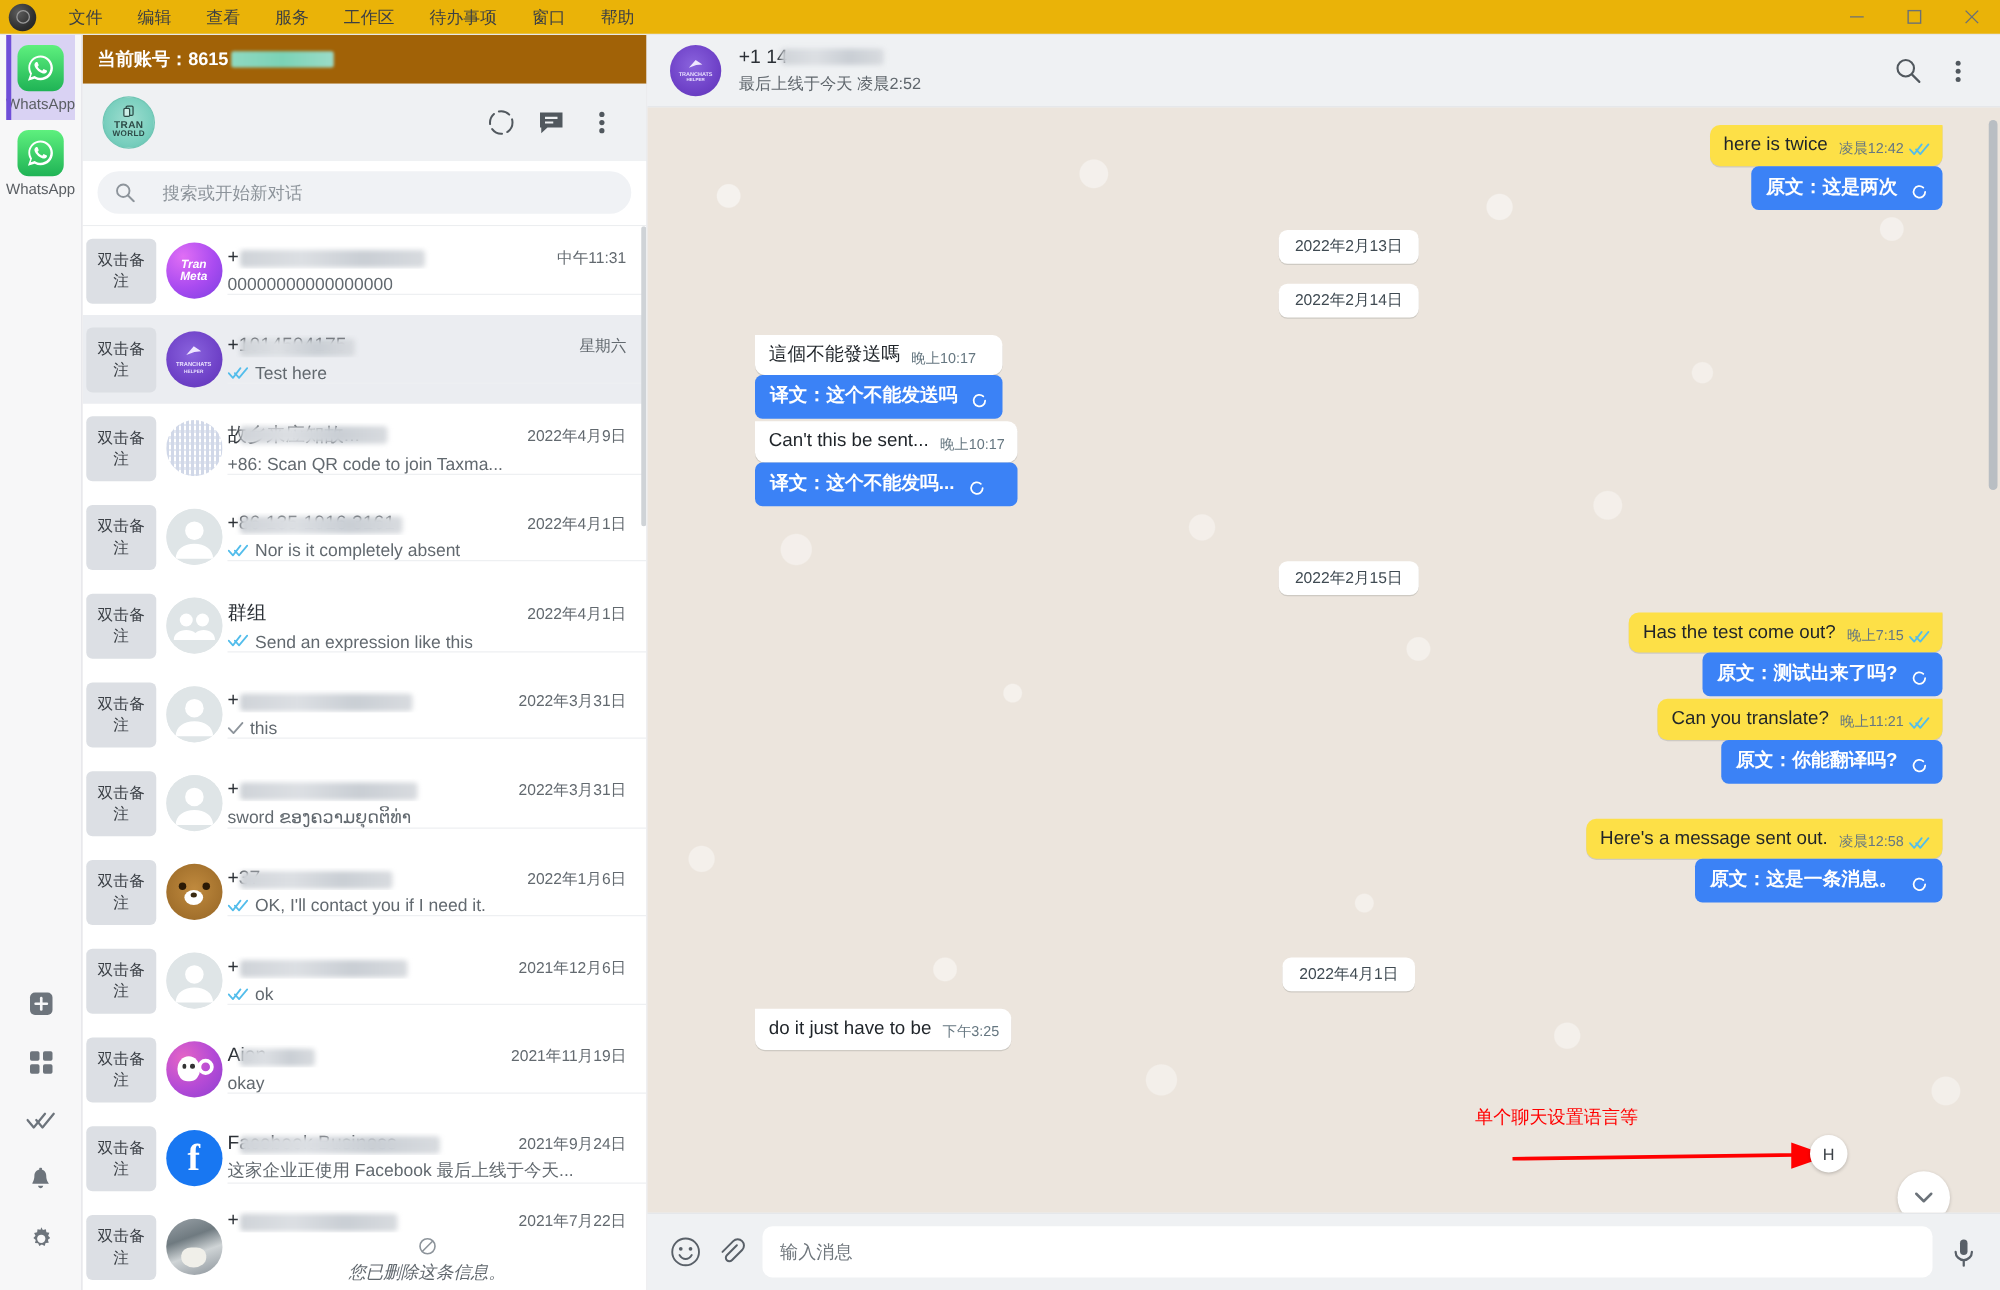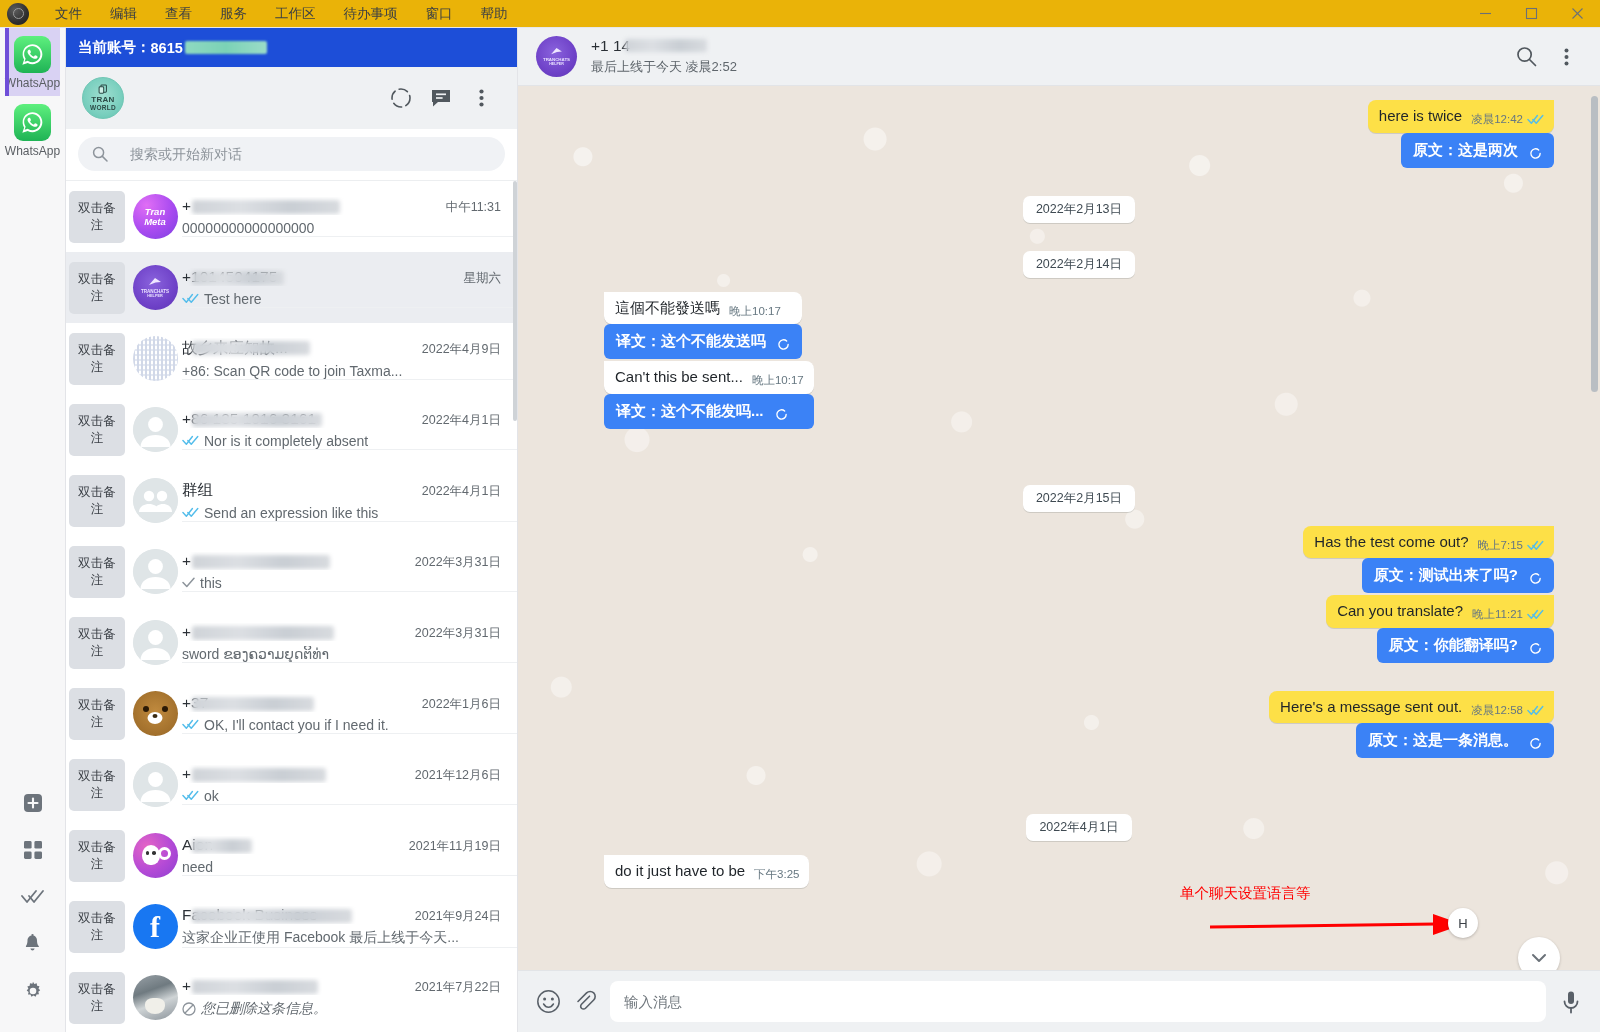--- a/index.html
+++ b/index.html
@@ -69,21 +69,21 @@
   .rail-tool {
     width: 100%; height: 47px; display: flex; align-items: center; justify-content: center;
     color: #6d747c; cursor: pointer;
   }
   .rail-tool svg { display:block; }
   .rail-bottompad { height: 18px; }
 
   
   .listcol { width: 452px; flex: 0 0 452px; display: flex; flex-direction: column; background:#fff; border-right:1px solid #e3e4e8; min-height:0; }
   .acct-bar {
-    height: 39px; flex: 0 0 39px; background: #1d4ed8;
+    height: 39px; flex: 0 0 39px; background: #a16207;
     display: flex; align-items: center; padding-left: 12px;
     color: #fff; font-size: 14.5px; font-weight: bold;
   }
   .acct-bar .masked {
     display:inline-block; width: 82px; height: 13px; margin-left:2px;
     background: linear-gradient(90deg,#8fd9c1,#7bd2b6,#9bdcc8); border-radius:2px;
     filter: blur(1.2px); vertical-align: -1px;
   }
   .list-head {
     height: 62px; flex: 0 0 62px; background: #eff1f3;
@@ -155,21 +155,21 @@
   .av-photo { background: linear-gradient(160deg,#9aa2a8 0%, #6f7a80 35%, #cfd4d6 60%, #8a9299 100%); position:relative; }
   .av-photo::after { content:''; position:absolute; left:12px; bottom:6px; width:20px;height:16px; border-radius:40% 40% 50% 50%; background:#f0efe9; }
 
   .rowmain { flex: 1; min-width: 0; display:flex; flex-direction:column; justify-content:center; padding-right: 16px; border-bottom:1px solid #eef0f2; }
   .chatrow:last-child .rowmain { border-bottom:none; }
   .rowtop { display:flex; align-items:baseline; gap:8px; }
   .rowname { font-size: 15.5px; color: #2b3036; white-space: nowrap; overflow:hidden; flex:1; min-width:0; position:relative; }
   .rowtime { font-size: 12.5px; color: #62696f; flex:0 0 auto; white-space:nowrap; }
   .rowsub { font-size: 14px; color: #62696f; white-space: nowrap; overflow:hidden; text-overflow:ellipsis; margin-top: 4px; display:flex; align-items:center; gap:5px; }
   .rowsub .tx { overflow:hidden; text-overflow:ellipsis; white-space:nowrap; }
-  .rowsub.deleted { font-style: italic; }
+  .rowsub.deleted { font-style: italic; flex-direction: column; }
   .ticks { flex:0 0 auto; display:inline-flex; color:#53bdeb; }
   .ticks.grey { color:#8d949b; }
   .blurtext {
     position:absolute; border-radius:3px;
     background: linear-gradient(90deg,#cfd3d8,#dcdfe3,#c9ced4,#d8dbdf);
     filter: blur(2.1px);
   }
 
   
   .chatcol { flex: 1; display: flex; flex-direction: column; min-width:0; position:relative; }
@@ -225,21 +225,21 @@
     font-size: 15px; color:#1f2429; line-height:1.25;
     display:flex; align-items:flex-end; gap:9px; position:relative;
   }
   .bub.white { background:#ffffff; border-top-left-radius:0; }
   .bub.green { background:#fde047; border-top-right-radius:0; }
   .bub.blue  { background:#3b82f6; color:#fff; font-weight:bold; border-radius:6px; box-shadow:none; padding:8px 12px; }
   .bub .txt { white-space: nowrap; }
   .bub .meta2 { display:flex; align-items:center; gap:4px; font-size:11.5px; color:#667781; flex:0 0 auto; margin-bottom:-1px; }
   .bub .meta2 .ticks { color:#53bdeb; }
   .bub.blue .refresh { display:inline-flex; align-items:center; margin-left:2px; }
-  .daterow { display:flex; justify-content:center; margin: 28px 0 14px 0; }
+  .daterow { display:flex; justify-content:center; margin: 16px 0 14px 0; }
   .datechip {
     background:#fff; border-radius:7px; padding:5px 13px;
     font-size:12.5px; color:#3f4a52; box-shadow:0 1px 0.5px rgba(11,20,26,.13);
   }
   .spacer-md { height: 26px; }
 
   
   .annot { position:absolute; color:#ff0000; font-size:14.5px; white-space:nowrap; }
   .arrow { position:absolute; }
   .hbtn {
@@ -669,21 +669,21 @@
                   </span>
                   <span class="f2"></span>
                 </div>
               </div>
               <div class="rowmain">
                 <div class="rowtop">
                   <div class="rowname"><span>Aion</span><span class="blurtext" style="left:10px;top:3px;width:60px;height:14px;"></span></div>
                   <div class="rowtime">2021年11月19日</div>
                 </div>
                 <div class="rowsub">
-                  <span class="tx">need</span>
+                  <span class="tx">okay</span>
                 </div>
               </div>
             </div>
             <div class="chatrow">
               <div class="note-tag">
                 <div class="chip">双击备注</div>
               </div>
               <div class="av">
                 <div class="circle av-fb">f</div>
               </div>

